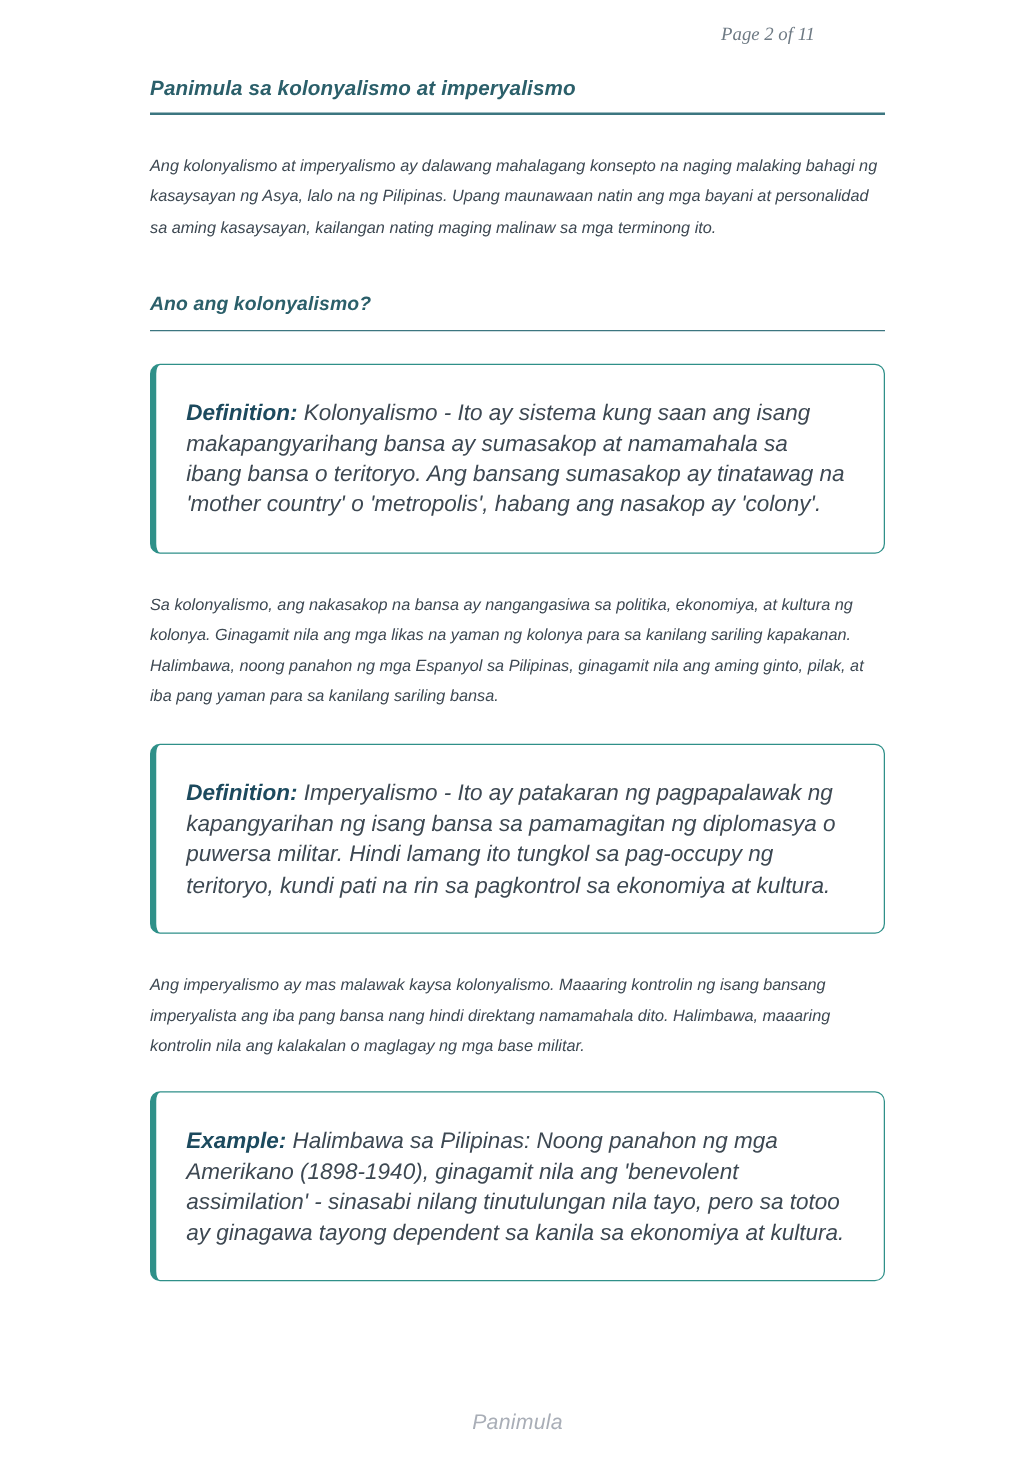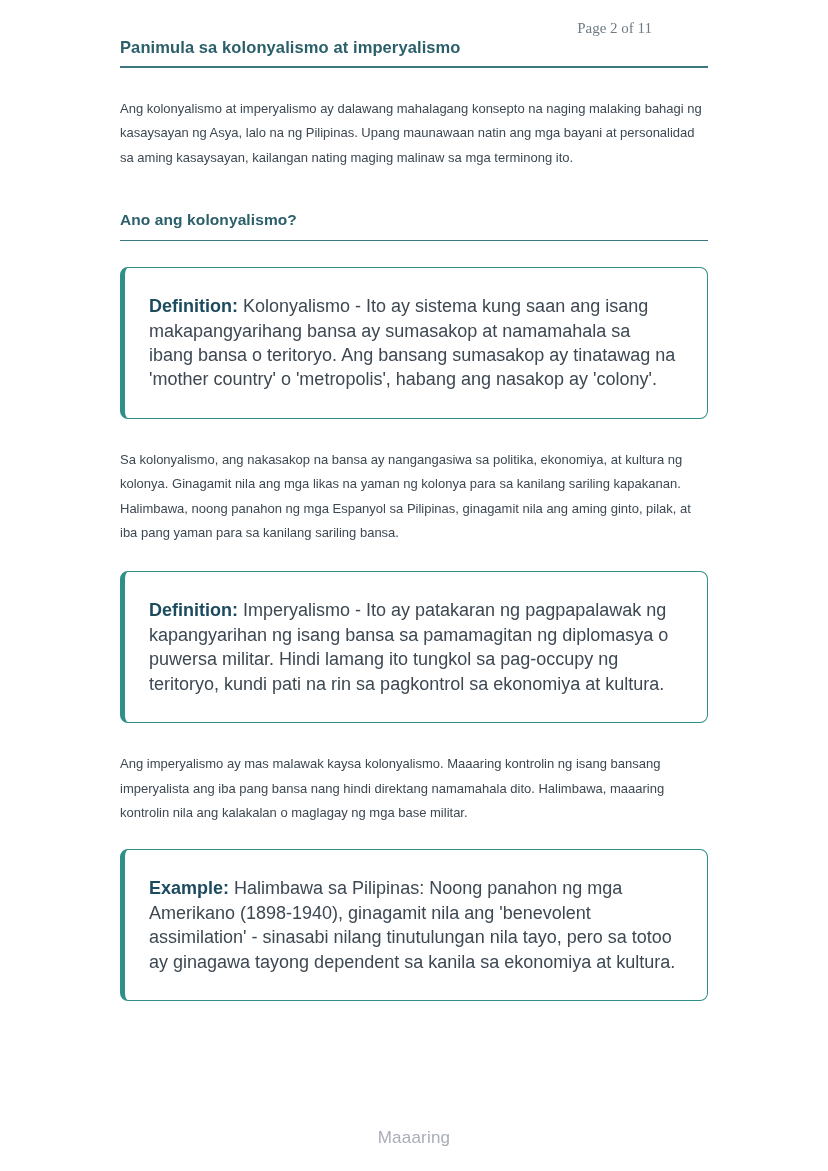--- a/index.html
+++ b/index.html
@@ -10,32 +10,33 @@
     position: relative;
     font-family: "Liberation Sans", "DejaVu Sans", sans-serif;
     color: #3d4852;
     overflow: hidden;
   }
   .page {
     width: 712px;
     height: 1171px;
     padding: 20px 120px 0 120px;
     position: relative;
+    font-style: italic;
   }
   .page-number {
     position: absolute;
     top: 20px;
     right: 60px;
     font-family: "Liberation Serif", "DejaVu Serif", serif;
     font-size: 15px;
     color: #6e7a84;
   }
   .content {
     width: 588px;
-    margin-top: 18px;
+    margin-top: 42px;
   }
   h1.doc-title {
     font-size: 16.5px;
     font-weight: 700;
     color: #2b5f6a;
     padding-bottom: 9px;
     border-bottom: 2px solid #3c7680;
     letter-spacing: 0.1px;
   }
   h2.section-heading {
@@ -114,15 +115,15 @@
     </div>
 
     <p class="body-text para-3">Ang imperyalismo ay mas malawak kaysa kolonyalismo. Maaaring kontrolin ng isang bansang imperyalista ang iba pang bansa nang hindi direktang namamahala dito. Halimbawa, maaaring kontrolin nila ang kalakalan o maglagay ng mga base militar.</p>
 
     <div class="callout callout-3">
       <p><strong class="callout-label">Example:</strong> <span>Halimbawa sa Pilipinas: Noong panahon ng mga Amerikano (1898-1940), ginagamit nila ang 'benevolent assimilation' - sinasabi nilang tinutulungan nila tayo, pero sa totoo ay ginagawa tayong dependent sa kanila sa ekonomiya at kultura.</span></p>
     </div>
 
   </div>
 
-  <div class="footer-brand">Maaaring</div>
+  <div class="footer-brand">Panimula</div>
 
 </div>
 
 </body></html>

